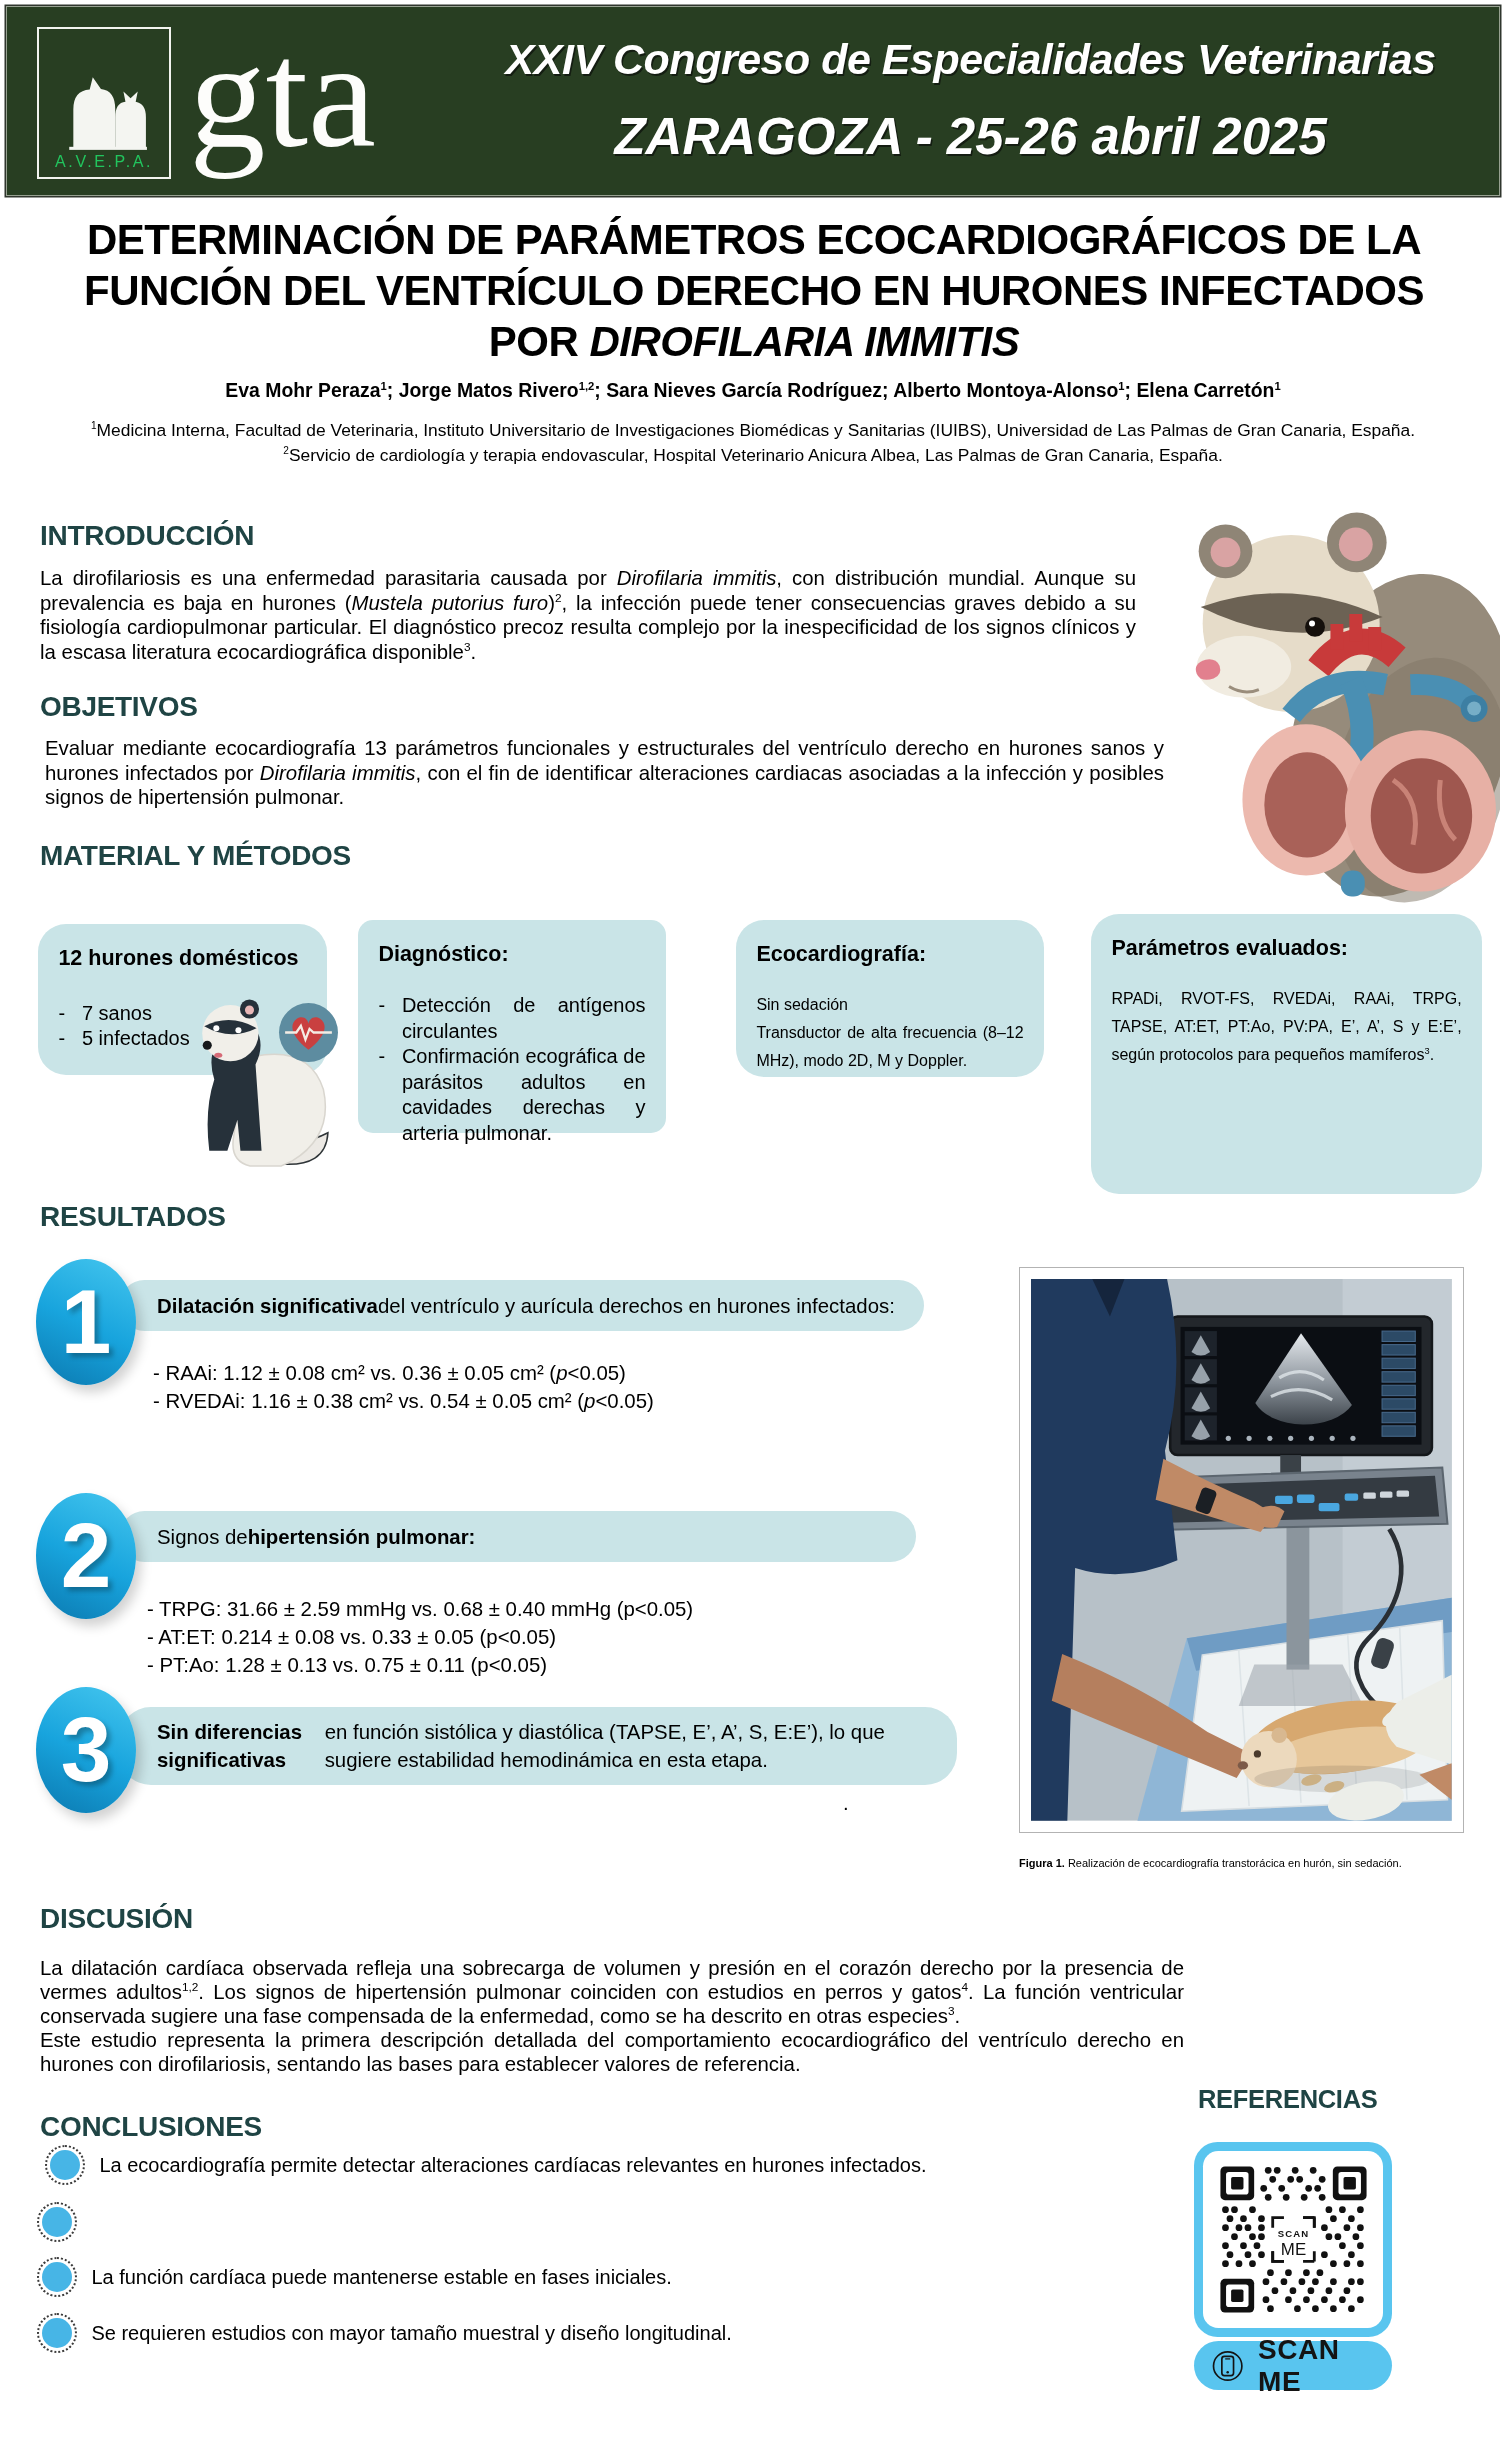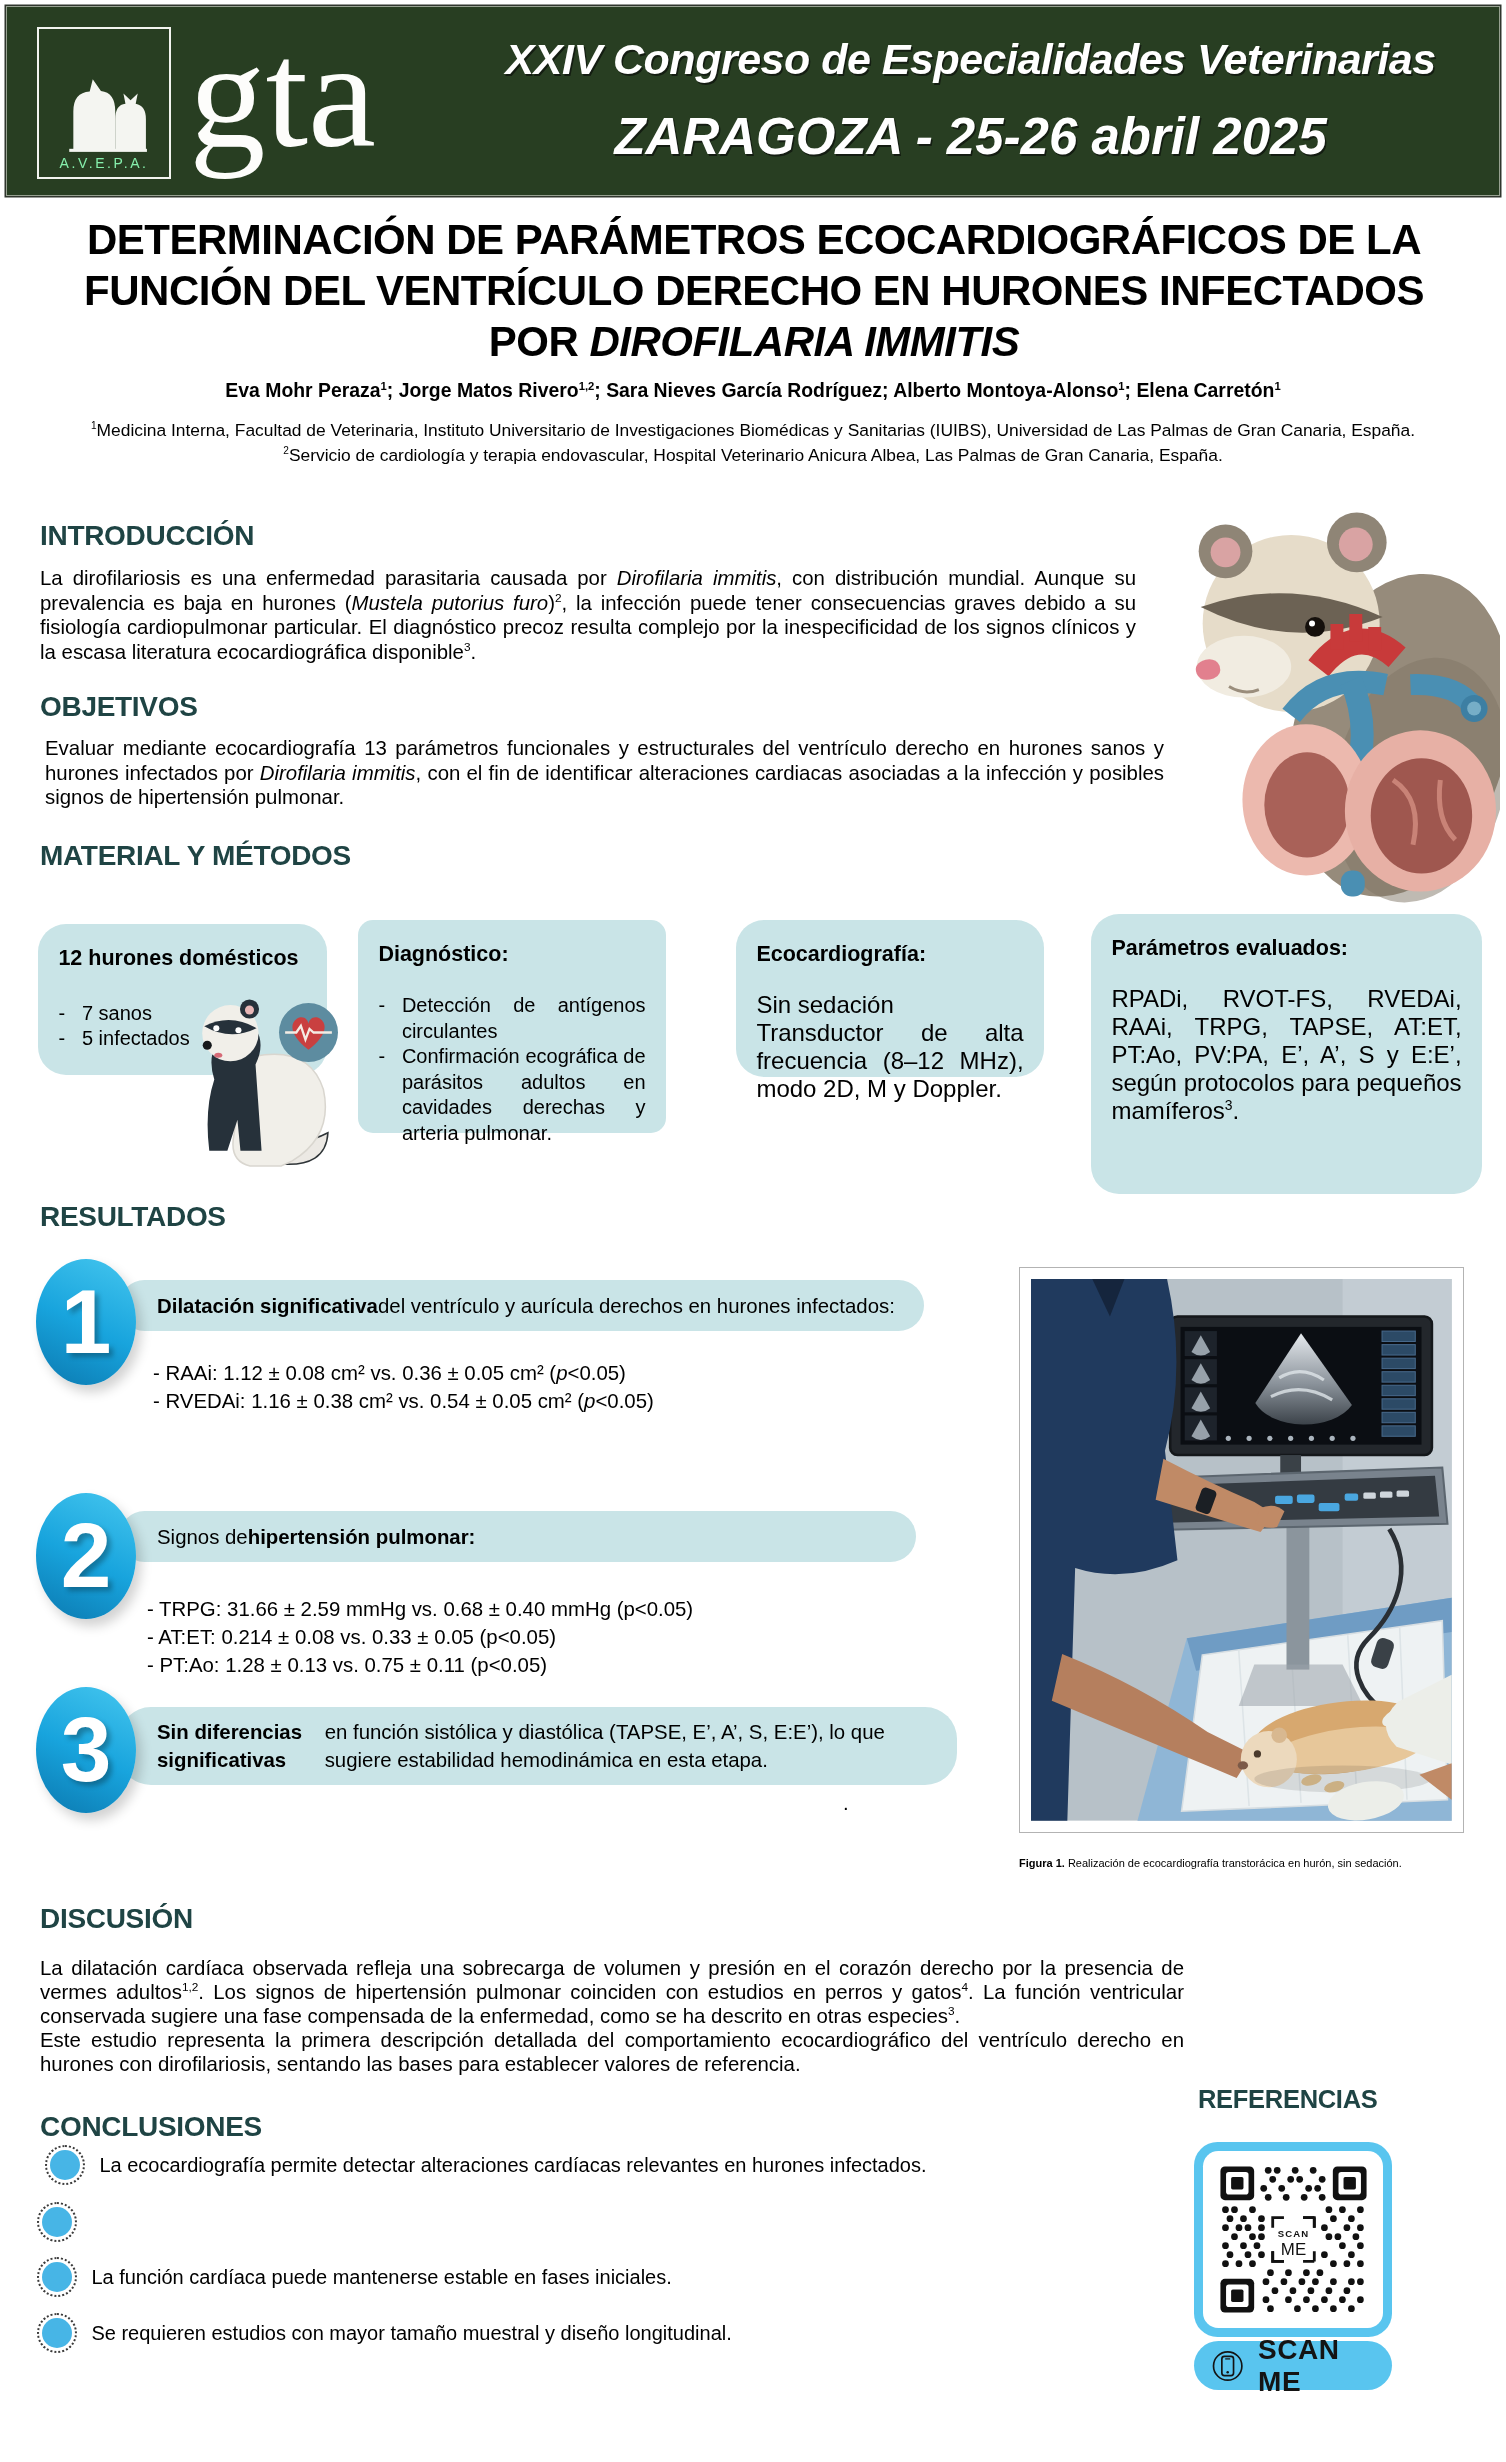--- a/index.html
+++ b/index.html
@@ -7,21 +7,21 @@
   #poster{position:relative;width:1506px;height:2462px;background:#fff;
     font-family:"Liberation Sans", sans-serif;color:#000;overflow:hidden;}
   .abs{position:absolute;}
   sup{font-size:58%;vertical-align:super;line-height:0;}
 
   
   .header-band{left:6.1px;top:6.1px;width:1494px;height:190px;background:#283e22;
     border:1.5px solid #97a191;box-shadow:0 0 0 1.5px #30362e;}
   .avepa-box{left:30px;top:20.4px;width:134px;height:152px;border:2.6px solid #f2f4ef;
     display:flex;flex-direction:column;align-items:center;justify-content:flex-end;padding:6.1px 3.1px;}
-  .avepa-label{color:#86efac;font-size:14px;letter-spacing:2.6px;}
+  .avepa-label{color:#22c55e;font-size:16px;letter-spacing:2.6px;}
   .gta{left:182px;top:-14.3px;color:#fdfdfb;font-family:"Liberation Serif",serif;
     font-size:153px;line-height:204px;}
   .congress{left:450px;top:14.3px;width:1027px;text-align:center;color:#ffffff;
     font-style:italic;font-weight:700;text-shadow:1.5px 1.5px 0 #141d12;}
   .congress .l1{font-size:43px;line-height:77px;letter-spacing:-0.5px;}
   .congress .l2{font-size:51px;line-height:77px;letter-spacing:0px;}
 
   
   .poster-title{left:77px;top:214px;width:1354px;text-align:center;font-weight:700;
     font-size:42px;line-height:51px;letter-spacing:-0.5px;}
@@ -29,21 +29,21 @@
   .affils{left:0;top:418px;width:1506px;text-align:center;font-size:17.4px;line-height:25px;}
 
   
   .sec-h{font-weight:700;font-size:28px;color:#1f4444;letter-spacing:-0.3px;}
 
   .body-text{font-size:20.4px;line-height:24.5px;text-align:justify;}
 
   
   .mbox{background:#c9e4e7;border-radius:28px;padding:21.5px 20.4px;}
   .mbox .bt{font-weight:700;font-size:21.5px;}
-  .mbox .bp{font-size:24px;line-height:28px;text-align:justify;}
+  .mbox .bp{font-size:16px;line-height:28px;text-align:justify;}
   .dash-row{display:flex;font-size:20px;line-height:25.5px;}
   .dash-row .mk{width:23.5px;flex:none;}
   .dash-row .tx{text-align:justify;}
 
   
   .num-circle{width:100px;height:126px;border-radius:50%;
     background:linear-gradient(205deg,#3ec1ec 8%,#18a4dd 52%,#0b79b0 100%);
     display:flex;align-items:center;justify-content:center;
     box-shadow:5.1px 7.2px 11.2px rgba(0,0,0,0.18);}
   .num-circle span{color:#fff;font-size:91px;font-weight:800;

